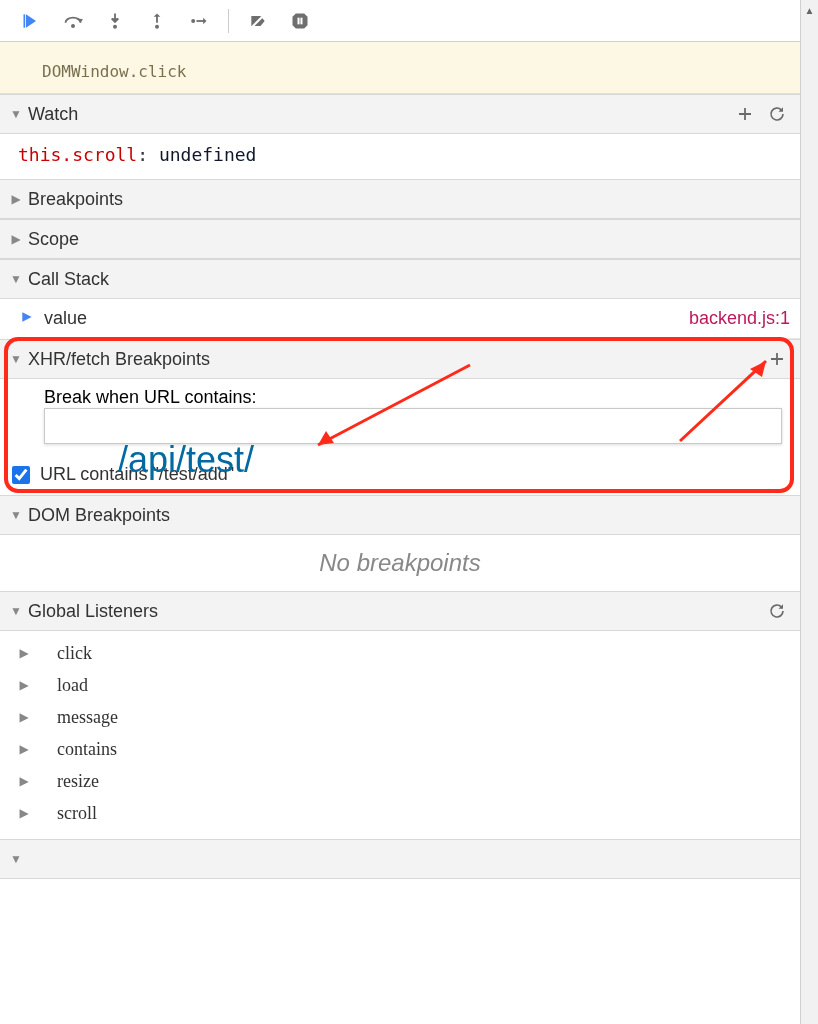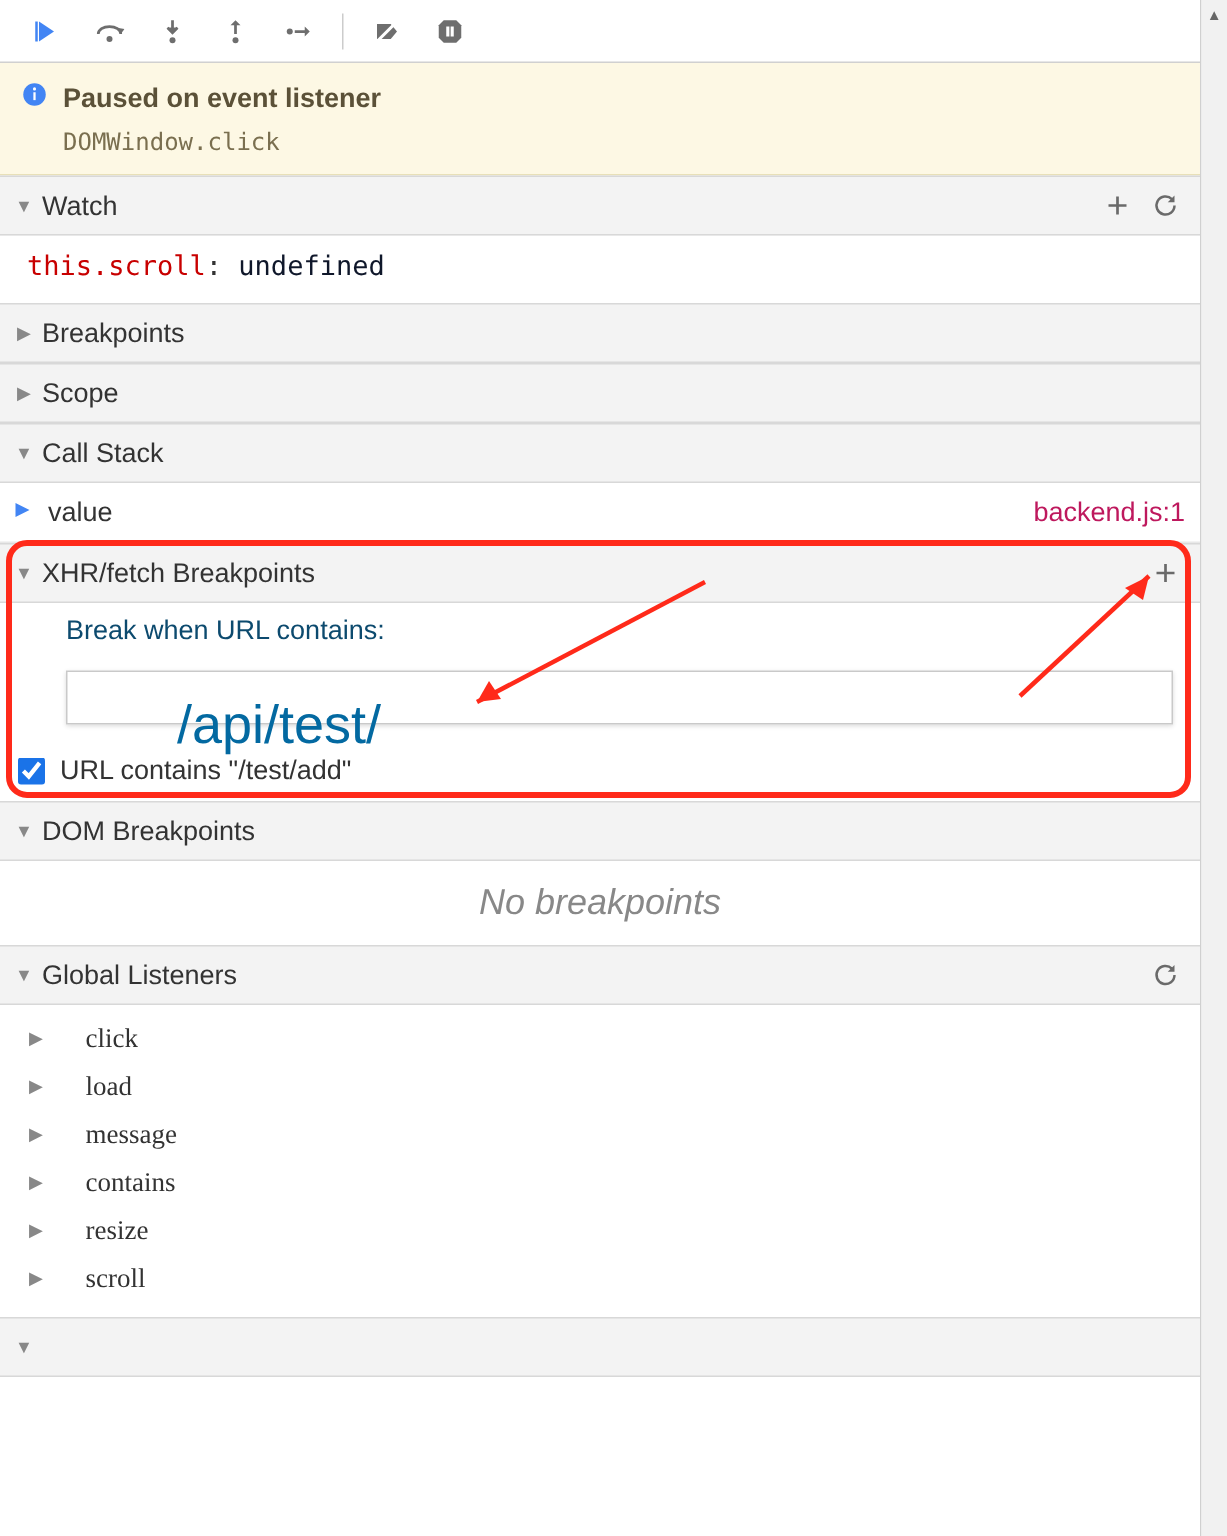--- a/index.html
+++ b/index.html
@@ -19,28 +19,28 @@
   .paused-sub { margin-top: 8px; margin-left: 28px; font-family: Consolas, monospace; color: #7a6f4f; font-size: 16px; }
   .section-hdr { display: flex; align-items: center; height: 40px; padding: 0 10px; background: #f3f3f3; border-top: 1px solid #d8d8d8; border-bottom: 1px solid #d8d8d8; font-size: 18px; color: #333; gap: 6px; }
   .section-hdr .toggle { font-size: 12px; color: #888; width: 12px; text-align: center; }
   .hdr-spacer { flex: 1; }
   .hdr-btn { width: 26px; height: 26px; display: flex; align-items: center; justify-content: center; color: #6a6a6a; cursor: pointer; }
   .hdr-btn svg { width: 18px; height: 18px; }
   .watch-body { padding: 10px 18px 14px; font-family: Consolas, monospace; font-size: 18px; }
   .watch-expr { color: #c80000; }
   .watch-colon { color: #333; }
   .watch-val { color: #0f172a; }
-  .callstack-row { display: flex; align-items: center; height: 40px; padding: 0 10px 0 8px; font-size: 18px; border-bottom: 1px solid #e8e8e8; }
+  .callstack-row { display: flex; align-items: center; height: 40px; padding: 0 10px 0 8px; font-size: 18px; border-bottom: 1px solid #e8e8e8; margin-left: 12px; }
   .cs-ptr svg { width: 14px; height: 14px; }
   .cs-name { margin-left: 10px; flex: 1; }
   .cs-loc { color: #be185d; }
   .xhr-area { position: relative; }
   .highlight-box { position: absolute; left: 4px; right: 6px; top: -2px; bottom: 2px; border: 4px solid #ff2a1a; border-radius: 14px; pointer-events: none; z-index: 5; }
   .xhr-body { padding: 8px 18px 14px 44px; font-size: 18px; }
-  .xhr-label { margin-bottom: 16px; color: #0c4a6e; }
+  .xhr-label { margin-bottom: 0; color: #000000; }
   .xhr-input { width: 100%; height: 36px; border: 1px solid #c9c9c9; box-shadow: 0 1px 3px rgba(0,0,0,0.15); padding: 0 8px; font-size: 16px; background: #fff; }
   .xhr-item { display: flex; align-items: center; gap: 10px; padding: 6px 18px 10px 12px; font-size: 18px; }
   .xhr-item input[type=checkbox] { width: 18px; height: 18px; accent-color: #1a73e8; }
   .dom-empty { text-align: center; font-style: italic; color: #888; padding: 14px 0; font-size: 24px; }
   .listener-list { padding: 6px 0 10px 18px; font-size: 18px; }
   .listener-item { display: flex; align-items: center; gap: 6px; height: 32px; }
   .listener-item .tog { font-size: 12px; color: #888; width: 12px; text-align: center; }
   .mono { font-family: Liberation Serif, serif; margin-left: 21px; }
   .annotation-text { position: absolute; z-index: 20; color: #0369a1; font-size: 36px; font-family: Arial, sans-serif; pointer-events: none; }
   .arrow-svg { position: absolute; z-index: 15; pointer-events: none; }
@@ -96,30 +96,20 @@
       <div class="tb-btn">
         <svg viewBox="0 0 24 24">
             <path fill="#6e6e6e" d="M7 3h10l4 4v10l-4 4H7l-4-4V7z"></path>
             <rect fill="#fff" x="9" y="8" width="2.5" height="8"></rect>
             <rect fill="#fff" x="12.5" y="8" width="2.5" height="8"></rect>
           </svg>
       </div>
     </div>
 
     <div class="paused-bar">
-      <div class="paused-row">
-        <span class="info-icon">
-          <svg viewBox="0 0 24 24">
-              <circle fill="#4285f4" cx="12" cy="12" r="10"></circle>
-              <rect fill="#fff" x="11" y="10" width="2" height="7"></rect>
-              <circle fill="#fff" cx="12" cy="7" r="1.4"></circle>
-            </svg>
-        </span>
-        <span class="paused-title">Paused on event listener</span>
-      </div>
       <div class="paused-sub">DOMWindow.click</div>
     </div>
 
     <div class="section-hdr">
       <span class="toggle">▼</span>
       <span>Watch</span>
       <span class="hdr-spacer"></span>
       <span class="hdr-btn">
         <svg viewBox="0 0 24 24">
             <path stroke="#6a6a6a" stroke-width="2.4" d="M12 4v16M4 12h16"></path>

